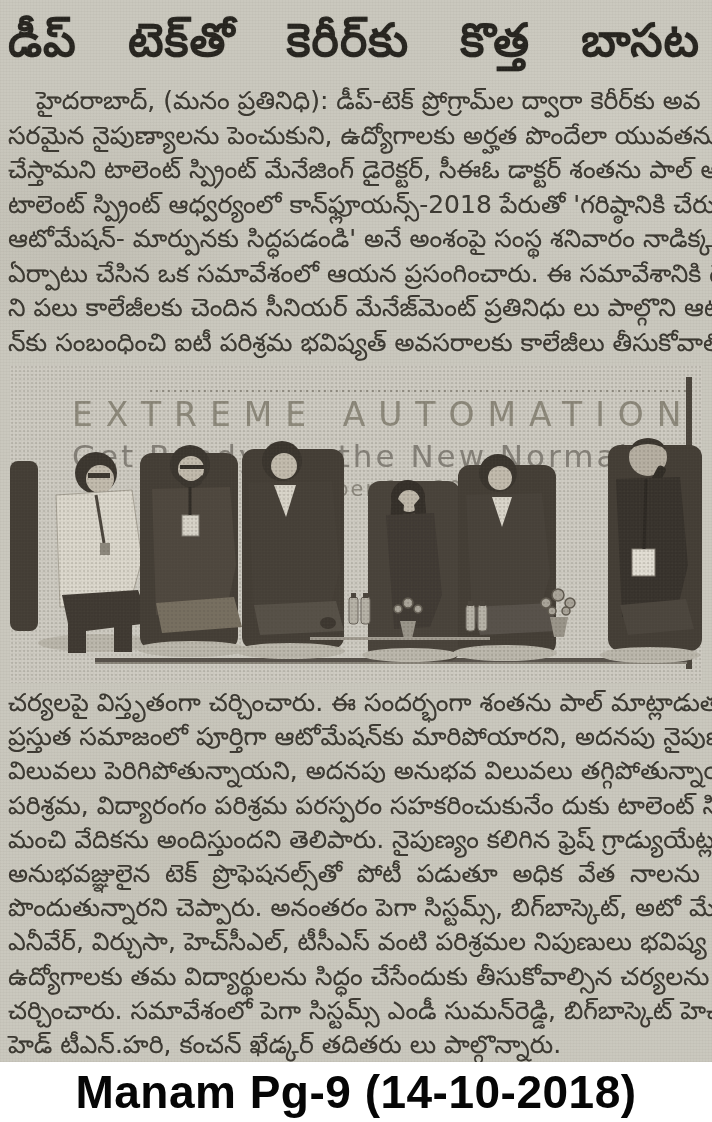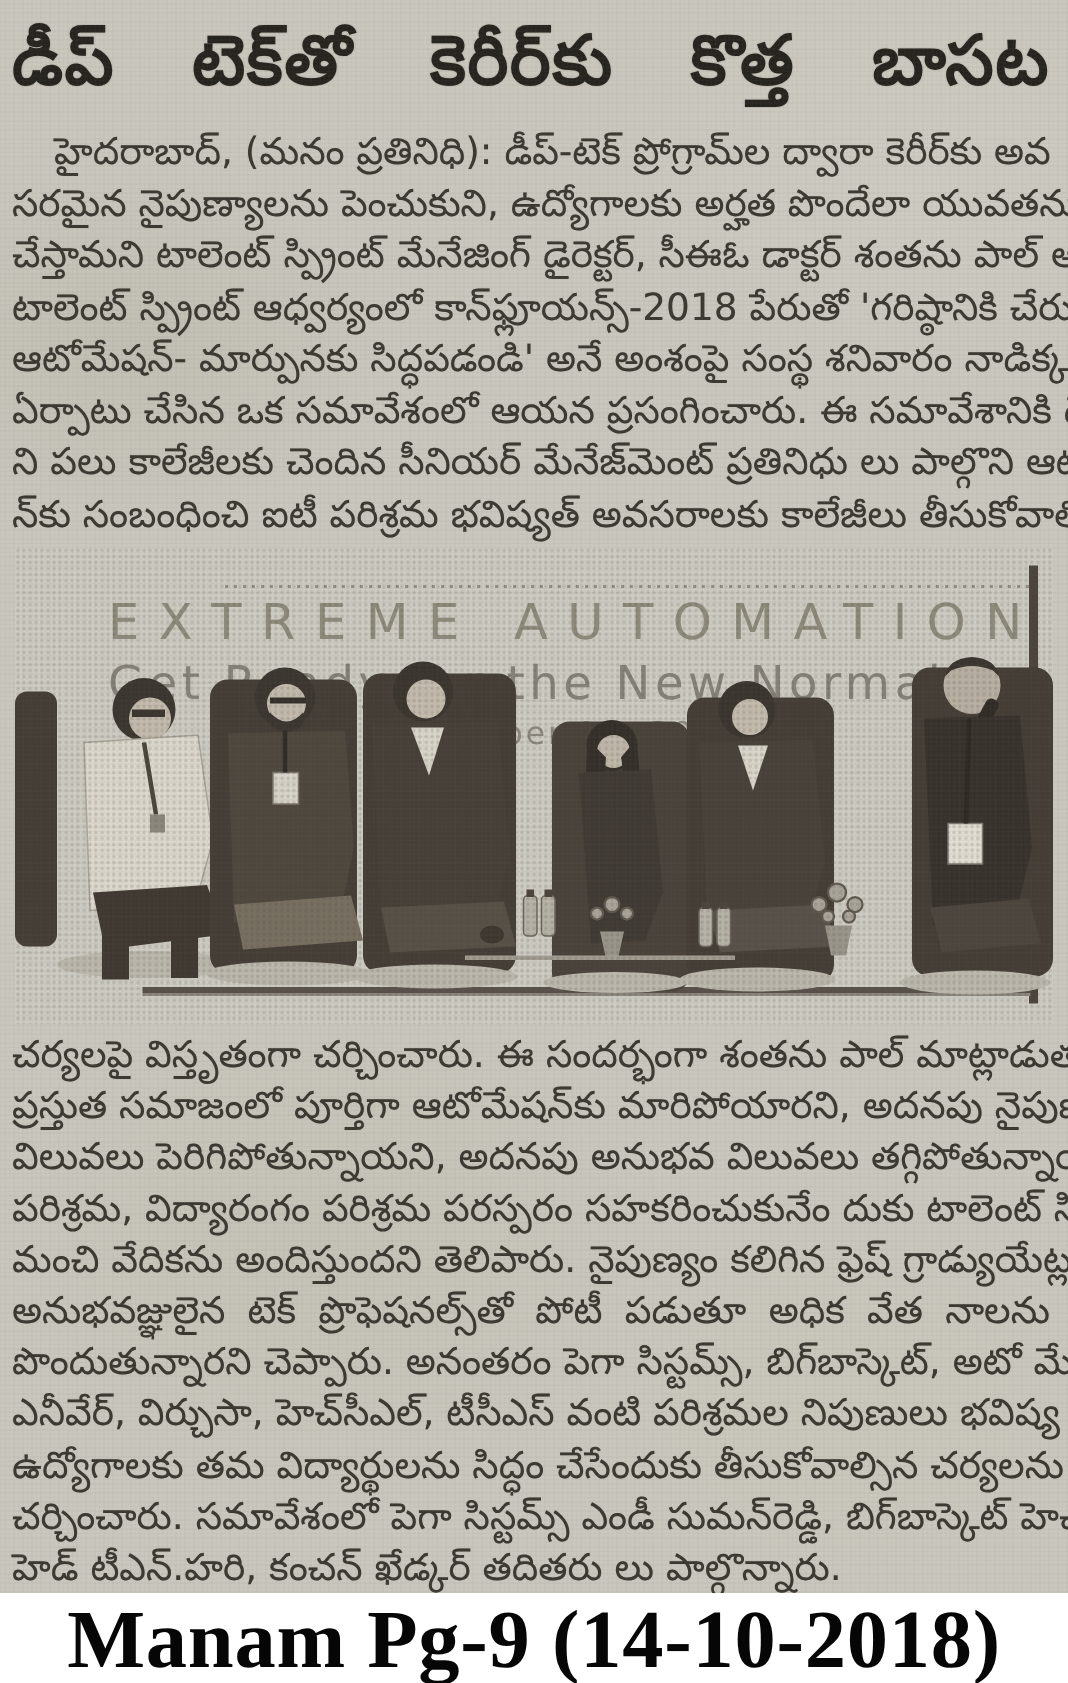--- a/index.html
+++ b/index.html
@@ -75,22 +75,22 @@
     position:absolute;left:0;top:0;width:692px;height:318px;pointer-events:none;
     background-image:radial-gradient(rgba(74,68,58,0.15) 1px, rgba(0,0,0,0) 1.3px);
     background-size:4px 4px;
   }
   
   .caption-strip{
     position:absolute;left:0;top:1062px;width:712px;height:60px;
     background:#ffffff;display:flex;align-items:center;justify-content:center;
   }
   .caption-text{
-    font-family:Liberation Serif, serif;
-    font-size:55px;font-weight:bold;color:#060606;letter-spacing:0.5px;
+    font-family:Liberation Sans, sans-serif;
+    font-size:46px;font-weight:bold;color:#060606;letter-spacing:0.5px;
   }
 </style>
 </head>
 <body>
 
 <div class="screenshot">
   <div class="paper"></div>
 
   <div class="headline">డీప్ టెక్‌తో కెరీర్‌కు కొత్త బాసట</div>
 

